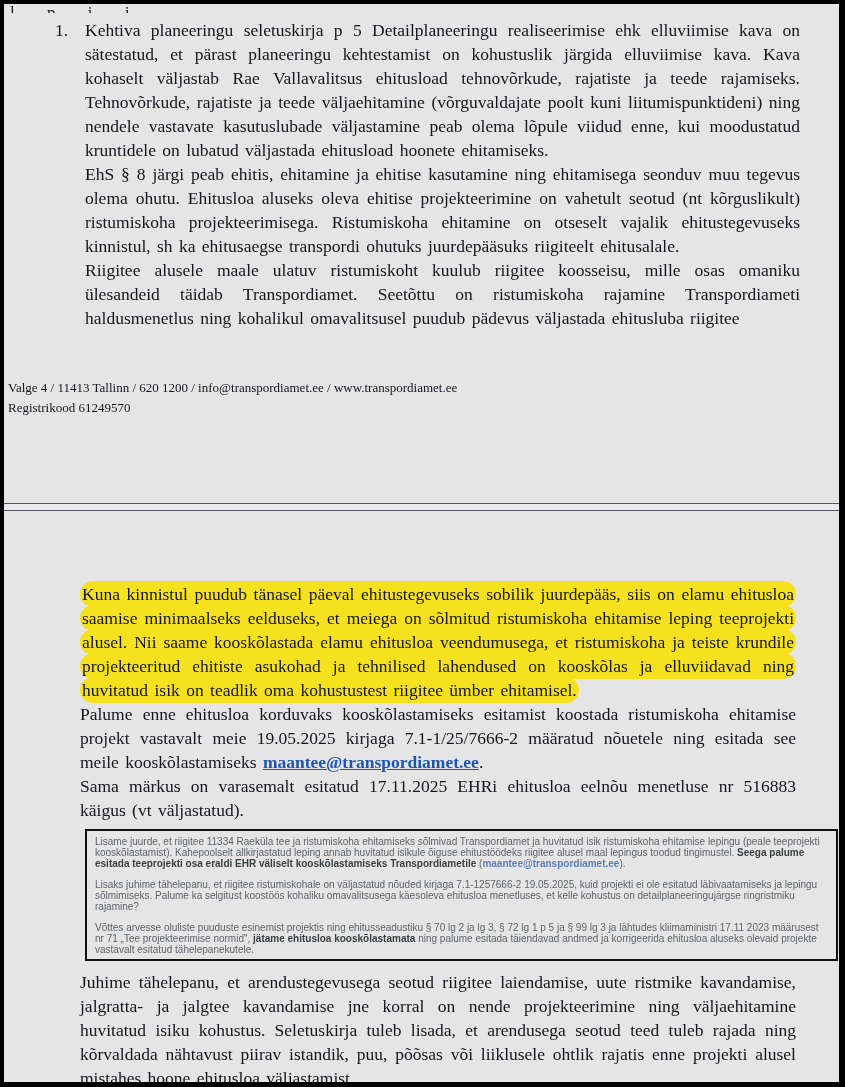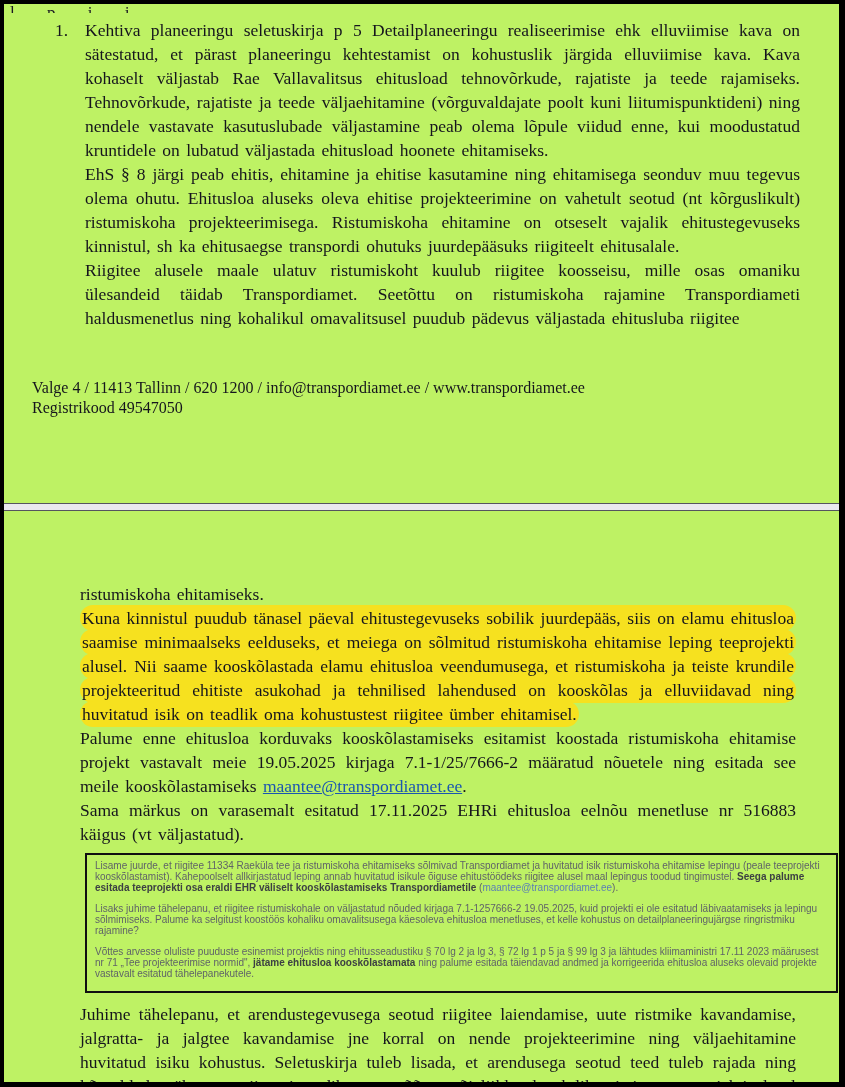--- a/index.html
+++ b/index.html
@@ -5,21 +5,21 @@
   html,body { margin:0; padding:0; background:#ffffff; }
   .shot {
     position:relative;
     width:845px; height:1087px;
     box-sizing:border-box;
     background:#000000;
     padding:4px 6px 5px 4px;
     font-family:"Liberation Serif", serif;
     overflow:hidden;
   }
-  .page { background:#bef264; position:relative; overflow:hidden; }
+  .page { background:#e5e5e5; position:relative; overflow:hidden; }
   .page1 { height:499px; }
   .page2 { height:571px; }
   .page-gap {
     height:8px; box-sizing:border-box;
     background:#e9e9ee;
     border-top:1px solid #55555f;
     border-bottom:1px solid #55555f;
   }
   
   .top-clip {
@@ -43,40 +43,40 @@
   }
   .it { }
   .bd { font-weight:bold; }
   .hl {
     background:#f6e11f;
     padding:3px 2px;
     box-decoration-break:clone;
     border-radius:27px;
     -webkit-box-decoration-break:clone;
   }
-  .lnk { color:#1a56b0; text-decoration:underline; cursor:pointer; }
+  .lnk { color:#1a56b0; text-decoration:underline; cursor:pointer;font-weight:bold; }
 
   .footer {
-    position:absolute; left:28px; top:374px;
-    font-size:16px; line-height:20px; color:#15151d;
+    position:absolute; left:4px; top:374px;
+    font-size:13px; line-height:20px; color:#15151d;
   }
 
   .quote-box {
     box-sizing:border-box;
     margin:7px 0 0 5px;
     width:753px; min-height:100px;
     border:2px solid #101010;
     padding:5px 8px 4px 8px;
     font-family:"Liberation Sans", sans-serif;
     font-size:10px; line-height:11px;
     color:#5f6368;
     text-align:left; word-spacing:normal;
   }
   .quote-box p { margin:0 0 10px 0; }
-  .quote-box p:last-child { margin-bottom:8px; }
+  .quote-box p:last-child { margin-bottom:0; }
   .quote-box .bd { color:#3c4043; }
   .quote-box .lnk { color:#5b7fb5; text-decoration:none; }
 
   .mt { margin-top:9px; }
 </style>
 </head>
 <body>
 
 <div class="shot">
 
@@ -88,29 +88,28 @@
     <div class="doc1">
       <p class="body-text numbered">
         <span class="num">1.</span><span><span>Kehtiva planeeringu seletuskirja p 5 </span><span class="it">Detailplaneeringu realiseerimise ehk elluviimise kava</span><span> on sätestatud, et pärast planeeringu kehtestamist on kohustuslik järgida elluviimise kava. Kava kohaselt väljastab Rae Vallavalitsus ehitusload tehnovõrkude, rajatiste ja teede rajamiseks. Tehnovõrkude, rajatiste ja teede väljaehitamine (võrguvaldajate poolt kuni liitumispunktideni) ning nendele vastavate kasutuslubade väljastamine peab olema lõpule viidud enne, kui moodustatud kruntidele on lubatud väljastada ehitusload hoonete ehitamiseks.</span></span>
       </p>
       <p class="body-text">EhS § 8 järgi peab ehitis, ehitamine ja ehitise kasutamine ning ehitamisega seonduv muu tegevus olema ohutu. Ehitusloa aluseks oleva ehitise projekteerimine on vahetult seotud (nt kõrguslikult) ristumiskoha projekteerimisega. Ristumiskoha ehitamine on otseselt vajalik ehitustegevuseks kinnistul, sh ka ehitusaegse transpordi ohutuks juurdepääsuks riigiteelt ehitusalale.</p>
       <p class="body-text">Riigitee alusele maale ulatuv ristumiskoht kuulub riigitee koosseisu, mille osas omaniku ülesandeid täidab Transpordiamet. Seetõttu on ristumiskoha rajamine Transpordiameti haldusmenetlus ning kohalikul omavalitsusel puudub pädevus väljastada ehitusluba riigitee</p>
     </div>
 
     <div class="footer">
       <div>Valge 4 / 11413 Tallinn / 620 1200 / info@transpordiamet.ee / www.transpordiamet.ee</div>
-      <div>Registrikood 49547050</div>
+      <div>Registrikood 61249570</div>
     </div>
   </div>
 
   <div class="page-gap"></div>
 
   <div class="page page2">
     <div class="doc2">
-      <p class="body-text">ristumiskoha ehitamiseks.</p>
       <p class="body-text"><span class="hl">Kuna kinnistul puudub tänasel päeval ehitustegevuseks sobilik juurdepääs, siis on elamu ehitusloa saamise minimaalseks eelduseks, et meiega on sõlmitud ristumiskoha ehitamise leping teeprojekti alusel. Nii saame kooskõlastada elamu ehitusloa veendumusega, et ristumiskoha ja teiste krundile projekteeritud ehitiste asukohad ja tehnilised lahendused on kooskõlas ja elluviidavad ning huvitatud isik on teadlik oma kohustustest riigitee ümber ehitamisel.</span></p>
       <p class="body-text"><span>Palume enne ehitusloa korduvaks kooskõlastamiseks esitamist koostada ristumiskoha ehitamise projekt vastavalt meie 19.05.2025 kirjaga 7.1-1/25/7666-2 määratud nõuetele ning esitada see meile kooskõlastamiseks </span><span class="lnk">maantee@transpordiamet.ee</span><span>.</span></p>
       <p class="body-text"><span>Sama märkus on varasemalt esitatud 17.11.2025 EHRi ehitusloa eelnõu menetluse nr 516883 käigus (vt </span><span class="it">väljastatud</span><span>).</span></p>
 
       <div class="quote-box">
         <p><span>Lisame juurde, et riigitee 11334 Raeküla tee ja ristumiskoha ehitamiseks sõlmivad Transpordiamet ja huvitatud isik ristumiskoha ehitamise lepingu (peale teeprojekti kooskõlastamist). Kahepoolselt allkirjastatud leping annab huvitatud isikule õiguse ehitustöödeks riigitee alusel maal lepingus toodud tingimustel. </span><span class="bd">Seega palume esitada teeprojekti osa eraldi EHR väliselt kooskõlastamiseks Transpordiametile</span><span> (</span><span class="lnk">maantee@transpordiamet.ee</span><span>).</span></p>
         <p><span>Lisaks juhime tähelepanu, et riigitee ristumiskohale on väljastatud nõuded kirjaga 7.1-1257666-2 19.05.2025, kuid projekti ei ole esitatud läbivaatamiseks ja lepingu sõlmimiseks. Palume ka selgitust koostöös kohaliku omavalitsusega käesoleva ehitusloa menetluses, et kelle kohustus on detailplaneeringujärgse ringristmiku rajamine?</span></p>
         <p><span>Võttes arvesse oluliste puuduste esinemist projektis ning ehitusseadustiku § 70 lg 2 ja lg 3, § 72 lg 1 p 5 ja § 99 lg 3 ja lähtudes kliimaministri 17.11 2023 määrusest nr 71 „Tee projekteerimise normid", </span><span class="bd">jätame ehitusloa kooskõlastamata</span><span> ning palume esitada täiendavad andmed ja korrigeerida ehitusloa aluseks olevaid projekte vastavalt esitatud tähelepanekutele.</span></p>
       </div>
 

